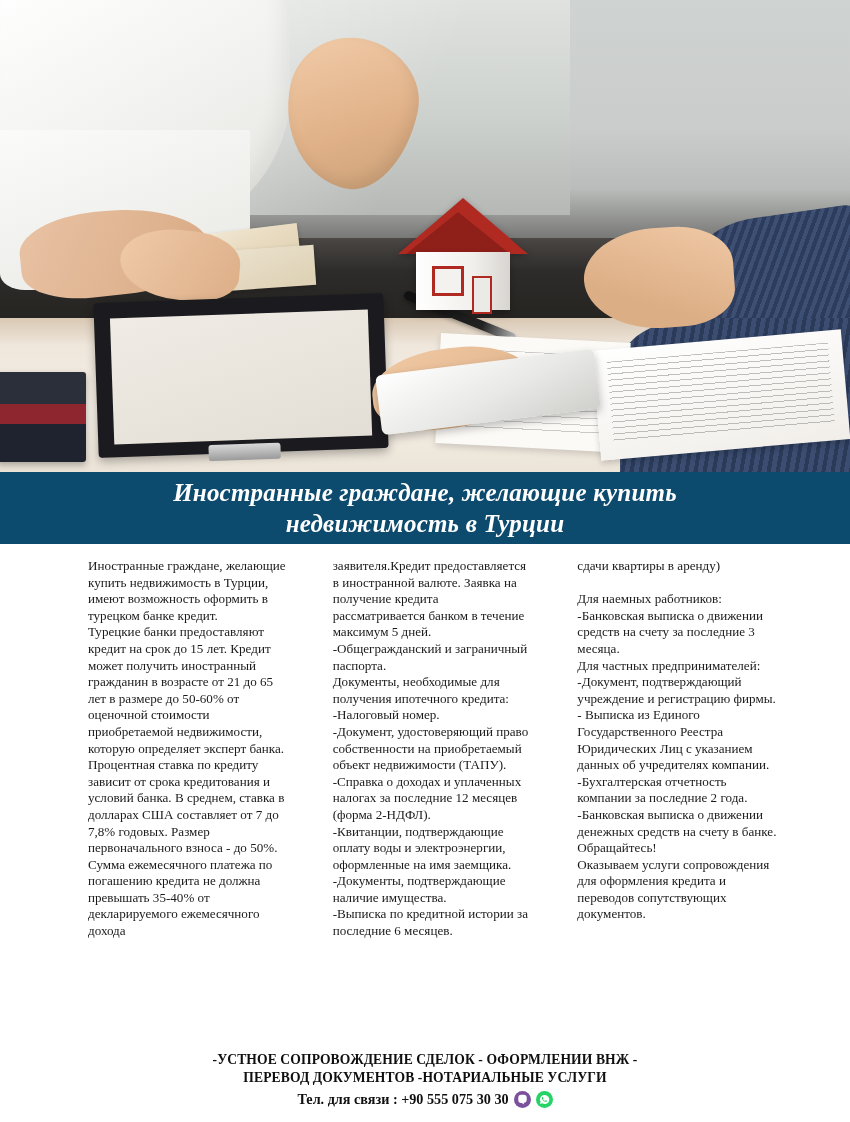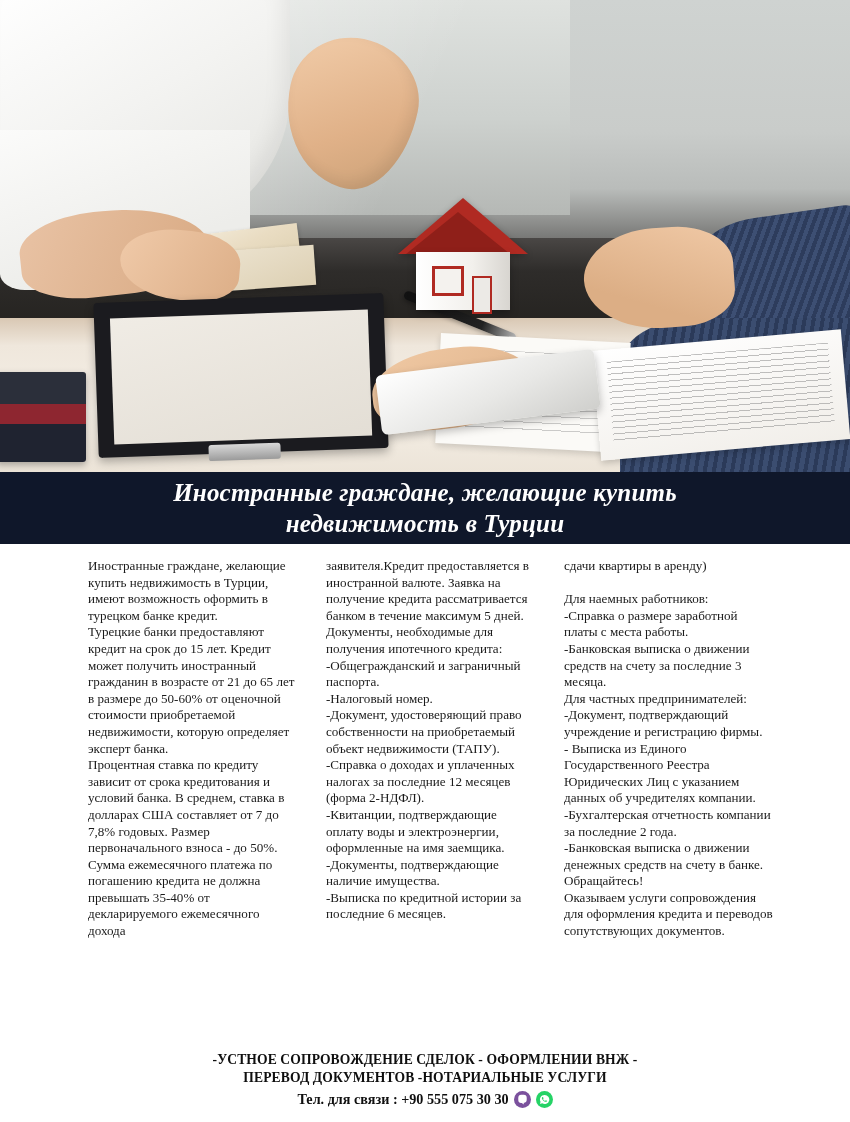--- a/index.html
+++ b/index.html
@@ -258,21 +258,21 @@
     left: 74px; top: 78px; width: 16px; height: 34px;
     background: #eceae6;
     border: 2px solid #b02a22;
   }
 
   
   .title-bar {
     position: relative;
     width: 850px;
     height: 72px;
-    background: #0f172a;
+    background: #0c4a6e;
     display: flex;
     align-items: center;
     justify-content: center;
     box-sizing: border-box;
     padding: 0 60px;
   }
   .title-bar h1 {
     margin: 0;
     color: #ffffff;
     font-family: "Liberation Serif", serif;
@@ -284,21 +284,21 @@
     letter-spacing: .2px;
   }
 
   
   .columns {
     position: relative;
     width: 850px;
     box-sizing: border-box;
     padding: 14px 72px 0 88px;
     display: flex;
-    gap: 28px;
+    gap: 44px;
     height: 500px;
   }
   .col {
     width: 210px;
     font-size: 13.1px;
     line-height: 16.6px;
     color: #1a1a1a;
     text-align: left;
   }
   .col p {
@@ -401,35 +401,34 @@
   <div class="columns">
 
     <div class="col">
       <p>Иностранные граждане, желающие купить недвижимость в Турции, имеют возможность оформить в турецком банке кредит.</p>
       <p>Турецкие банки предоставляют кредит на срок до 15 лет. Кредит может получить иностранный гражданин в возрасте от 21 до 65 лет в размере до 50-60% от оценочной стоимости приобретаемой недвижимости, которую определяет эксперт банка.</p>
       <p>Процентная ставка по кредиту зависит от срока кредитования и условий банка. В среднем, ставка в долларах США составляет от 7 до 7,8% годовых. Размер первоначального взноса - до 50%. Сумма ежемесячного платежа по погашению кредита не должна превышать 35-40% от декларируемого ежемесячного дохода</p>
     </div>
 
     <div class="col">
       <p>заявителя.Кредит предоставляется в иностранной валюте. Заявка на получение кредита рассматривается банком в течение максимум 5 дней.</p>
+      <p>-Общегражданский и заграничный паспорта.</p>
       <p>Документы, необходимые для получения ипотечного кредита:</p>
-      <p>-Общегражданский и заграничный паспорта.</p>
       <p>-Налоговый номер.</p>
       <p>-Документ, удостоверяющий право собственности на приобретаемый объект недвижимости (ТАПУ).</p>
       <p>-Справка о доходах и уплаченных налогах за последние 12 месяцев (форма 2-НДФЛ).</p>
       <p>-Квитанции, подтверждающие оплату воды и электроэнергии, оформленные на имя заемщика.</p>
       <p>-Документы, подтверждающие наличие имущества.</p>
       <p>-Выписка по кредитной истории за последние 6 месяцев.</p>
     </div>
 
     <div class="col">
       <p>сдачи квартиры в аренду)</p>
       <p>&nbsp;</p>
       <p>Для наемных работников:</p>
-      <p>-Справка о размере заработной платы с места работы.</p>
       <p>-Банковская выписка о движении средств на счету за последние 3 месяца.</p>
       <p>Для частных предпринимателей:</p>
       <p>-Документ, подтверждающий учреждение и регистрацию фирмы.</p>
       <p>- Выписка из Единого Государственного Реестра Юридических Лиц с указанием данных об учредителях компании.</p>
       <p>-Бухгалтерская отчетность компании за последние 2 года.</p>
       <p>-Банковская выписка о движении денежных средств на счету в банке.</p>
       <p>Обращайтесь!</p>
       <p>Оказываем услуги сопровождения для оформления кредита и переводов сопутствующих документов.</p>
     </div>
   </div>

